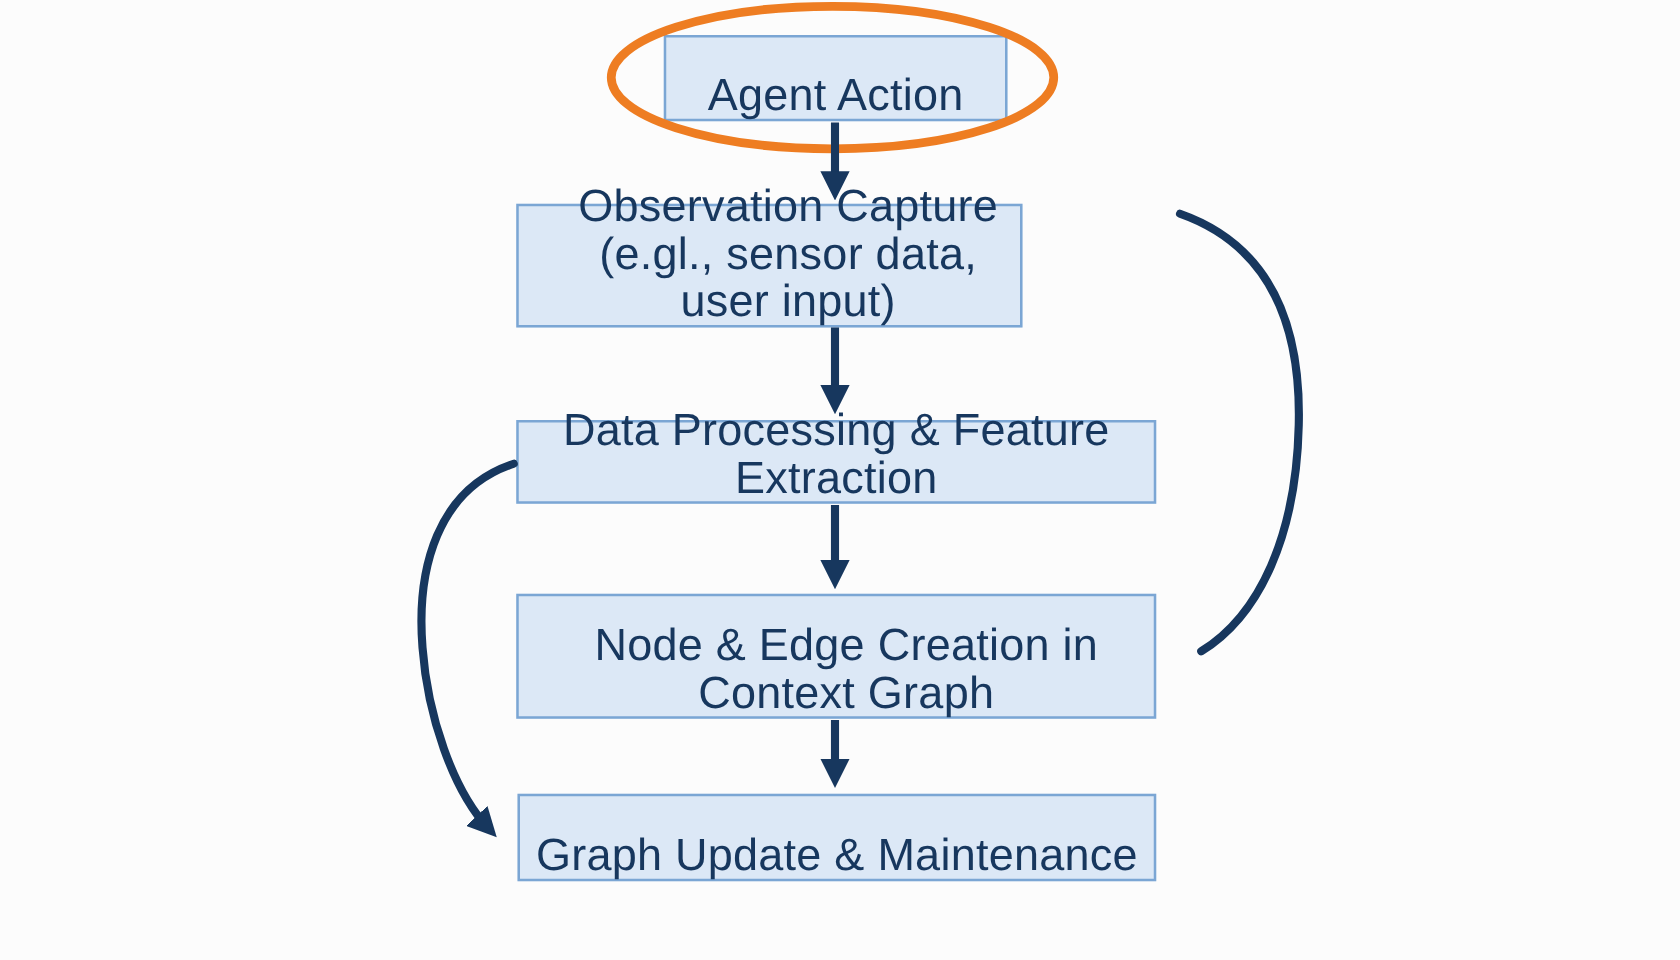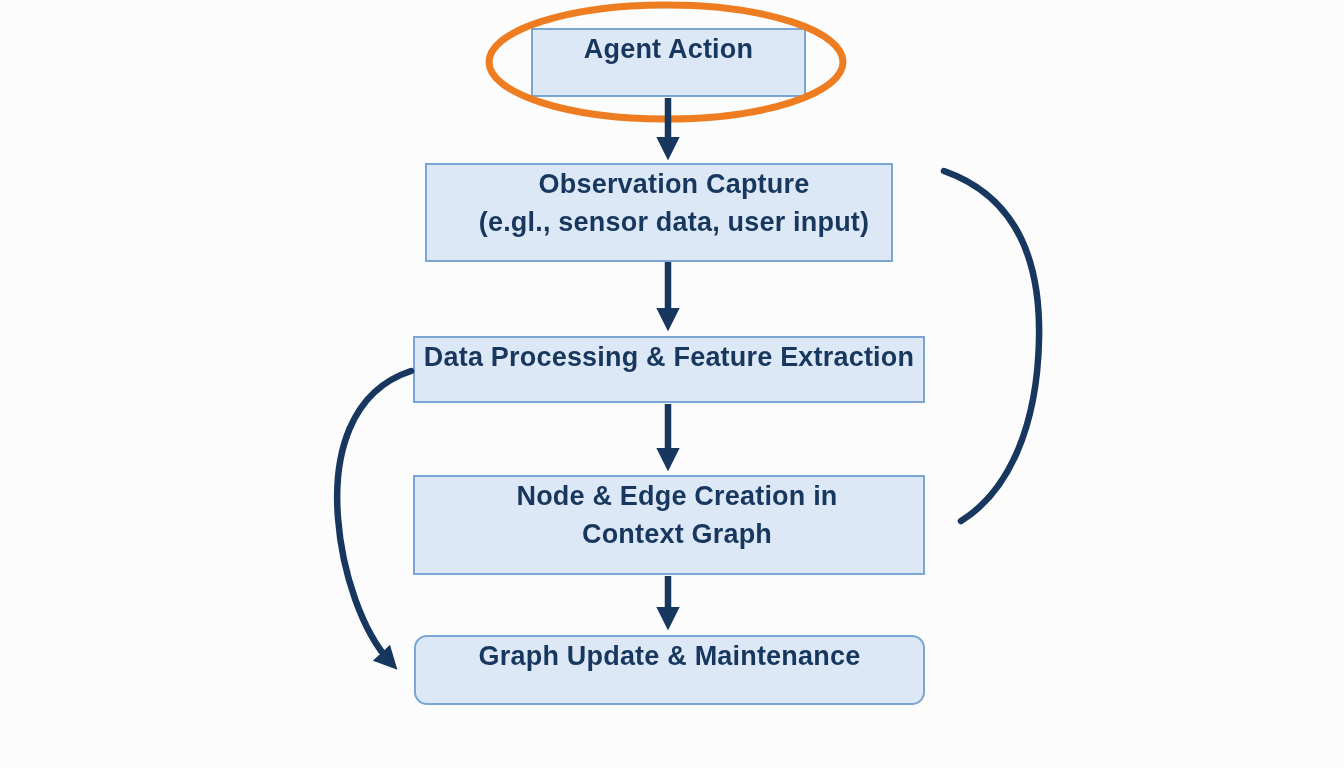--- a/index.html
+++ b/index.html
@@ -14,35 +14,35 @@
     height: 768px;
     background: #fcfcfc;
     overflow: hidden;
   }
   .flow-node {
     position: absolute;
     box-sizing: border-box;
     background: #dce8f6;
     border: 2.5px solid #7ba6d4;
     color: #17375e;
-    font-weight: 700;
-    font-size: 27px;
+    font-weight: 400;
+    font-size: 36px;
     line-height: 38px;
     display: flex;
-    align-items: flex-start;
+    align-items: flex-end;
     justify-content: center;
     text-align: center;
     white-space: pre-line;
     letter-spacing: 0.2px;
   }
   .node-agent-action        { left: 531px; top: 28px;  width: 275px; height: 69px;  }
-  .node-observation-capture { left: 425px; top: 163px; width: 468px; height: 99px; padding-left: 30px;  }
+  .node-observation-capture { left: 413px; top: 163px; width: 405px; height: 99px; padding-left: 30px;  }
   .node-data-processing     { left: 413px; top: 336px; width: 512px; height: 67px;  }
   .node-node-edge-creation  { left: 413px; top: 475px; width: 512px; height: 100px; padding-left: 16px; }
-  .node-graph-update        { left: 414px; top: 635px; width: 511px; height: 70px; border-radius: 13px;  }
+  .node-graph-update        { left: 414px; top: 635px; width: 511px; height: 70px;  }
   svg.overlay {
     position: absolute;
     left: 0;
     top: 0;
     width: 1344px;
     height: 768px;
     pointer-events: none;
   }
 </style>
 </head>

